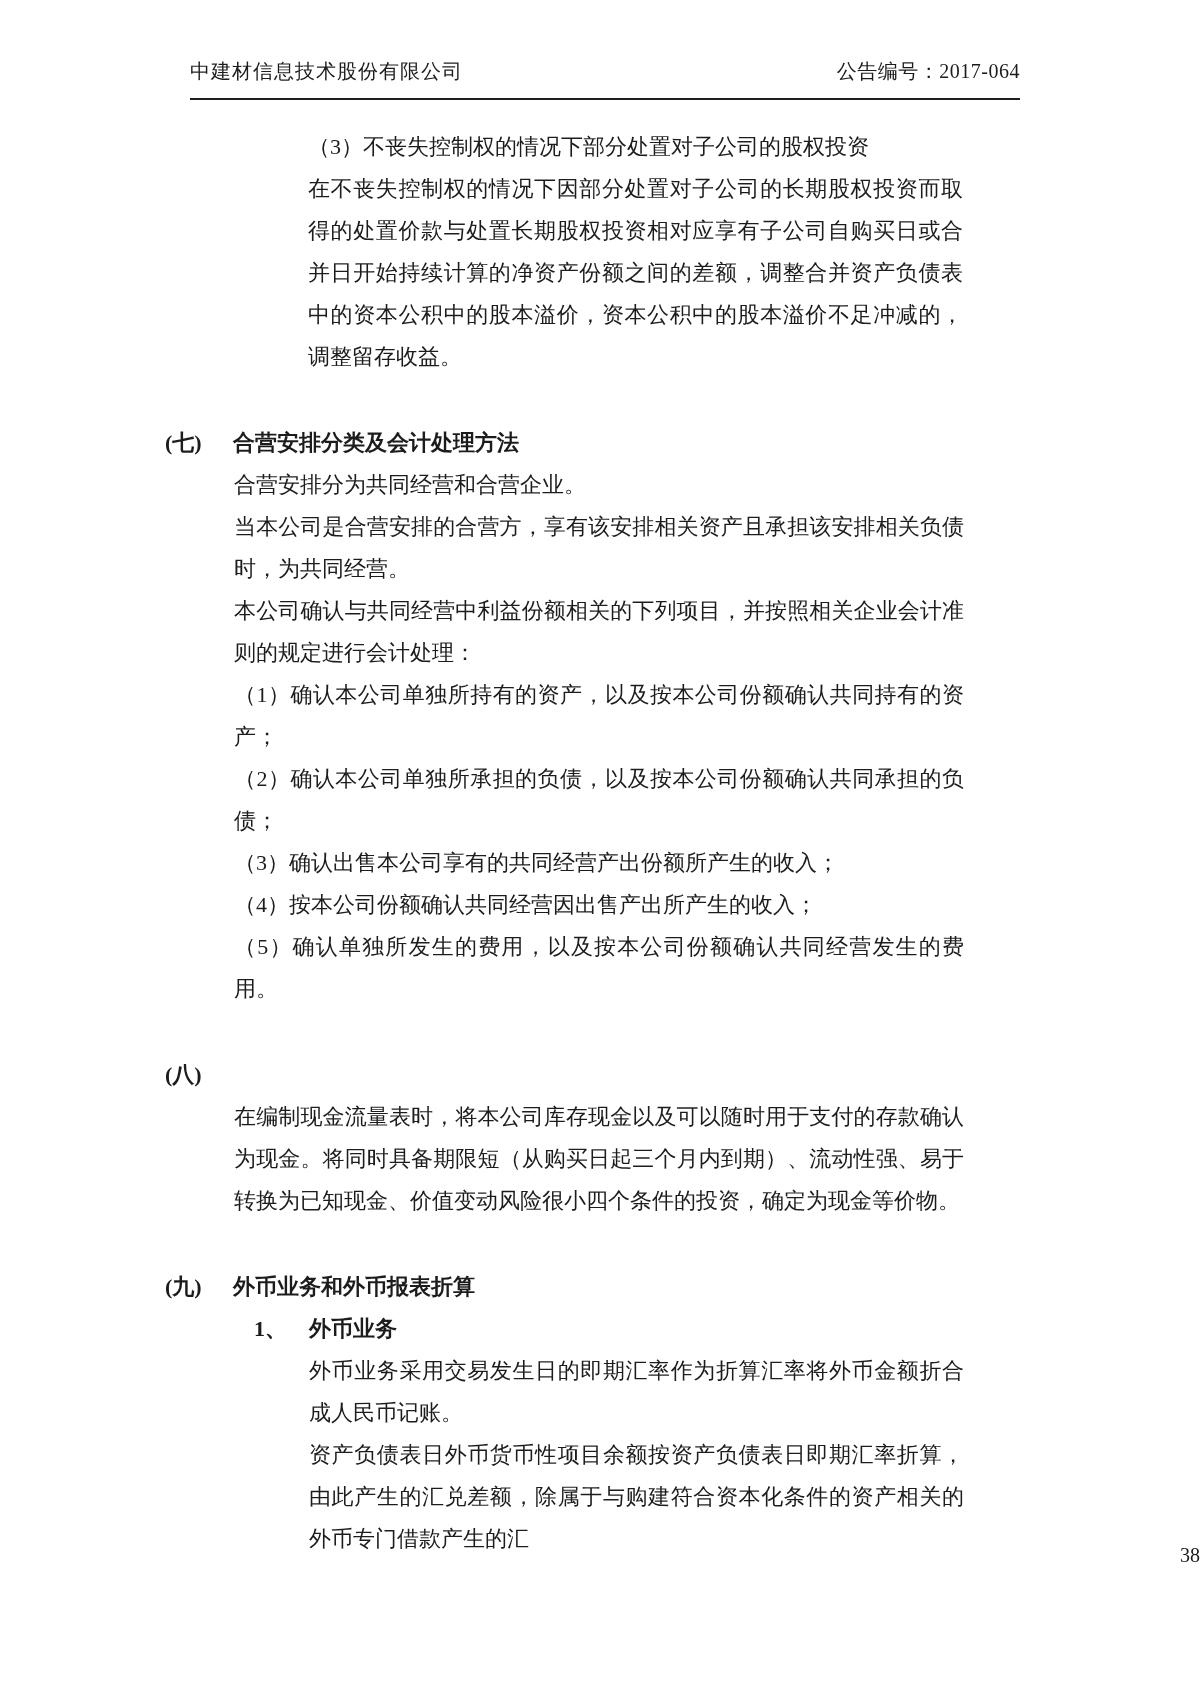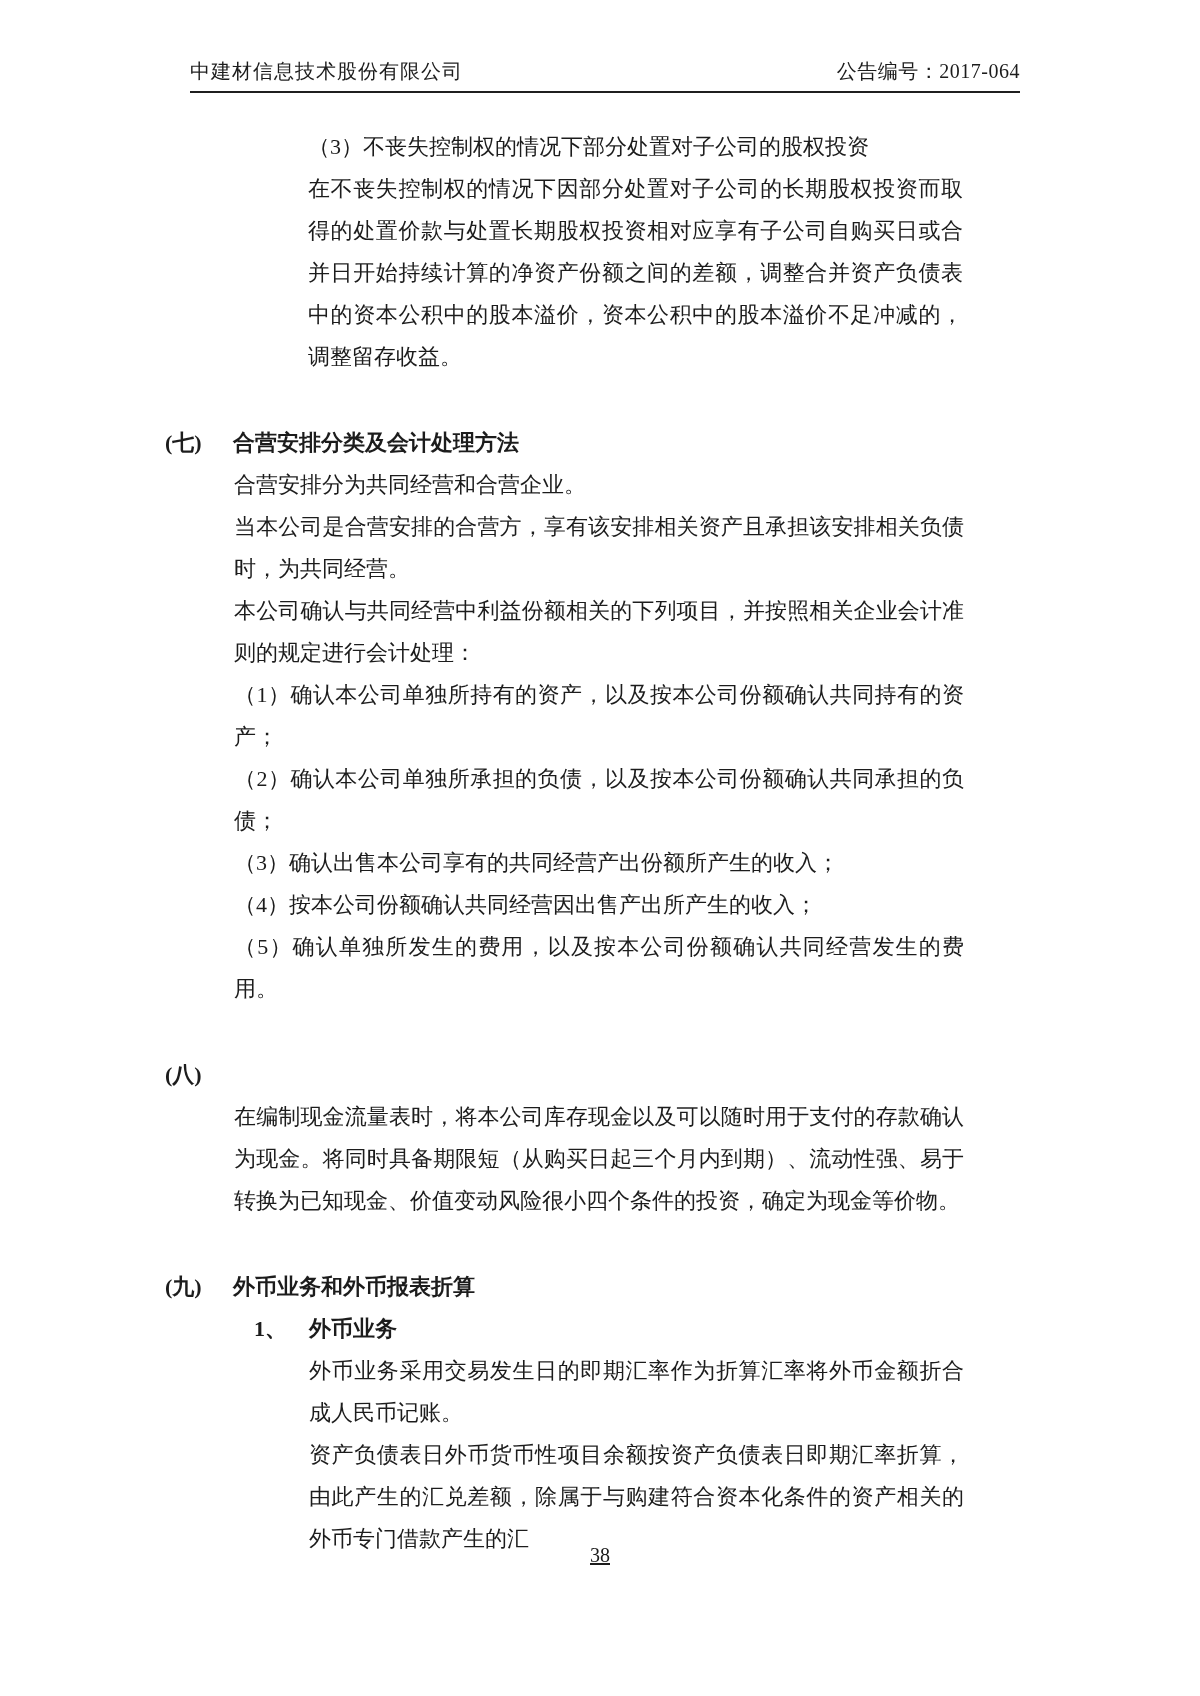--- a/index.html
+++ b/index.html
@@ -19,21 +19,21 @@
   }
   
   .header {
     position: absolute;
     top: 58px;
     left: 190px;
     width: 830px;
     display: flex;
     justify-content: space-between;
     align-items: flex-end;
-    padding-bottom: 7px;
+    padding-bottom: 14px;
     border-bottom: 2.5px solid #1f1f1f;
     font-size: 20px;
     line-height: 26px;
   }
   .header .company {
     letter-spacing: 1px;
   }
   .header .announce {
     letter-spacing: 0.5px;
   }
@@ -93,24 +93,23 @@
   .subsection-body {
     margin-left: 75px;
     width: 655px;
   }
   
   .footer {
     position: absolute;
     top: 1540px;
     left: 0;
     width: 100%;
-    text-align: center;
+    text-align: right;
     font-size: 20px;
     line-height: 30px;
-    text-decoration: underline;
   }
 </style>
 </head>
 <body>
 
 <div class="page">
 
   <div class="header">
     <span class="company">中建材信息技术股份有限公司</span>
     <span class="announce">公告编号：2017-064</span>

